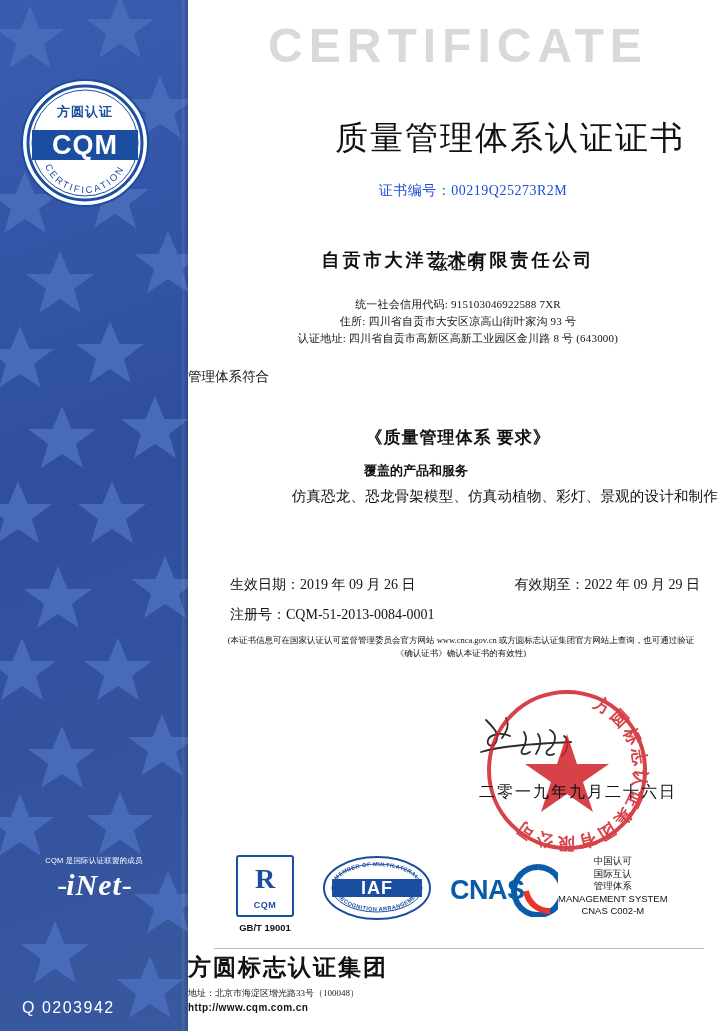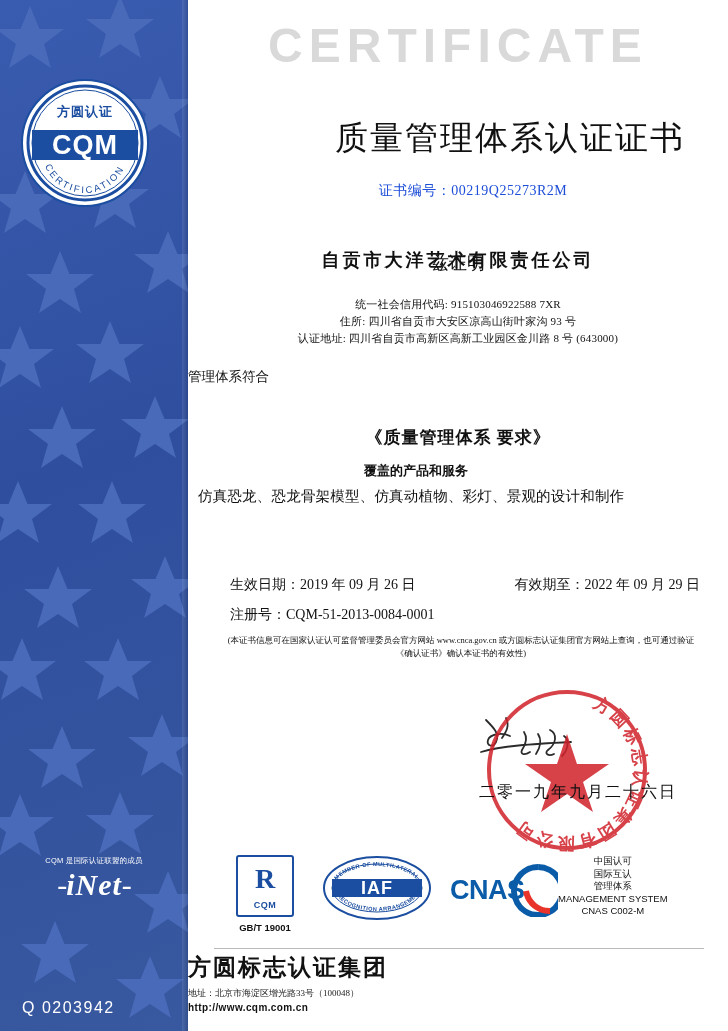--- a/index.html
+++ b/index.html
@@ -191,21 +191,21 @@
     width: 456px;
     text-align: center;
     font-size: 13px;
     font-weight: bold;
     color: #111;
   }
   .scope-text {
     position: absolute;
     left: 10px; top: 487px;
     width: 520px;
-    text-align: left;
+    text-align: right;
     font-size: 14.5px;
     color: #111;
     letter-spacing: .2px;
   }
   .dates-row {
     position: absolute;
     left: 42px; top: 576px;
     width: 470px;
     display: flex;
     justify-content: space-between;

